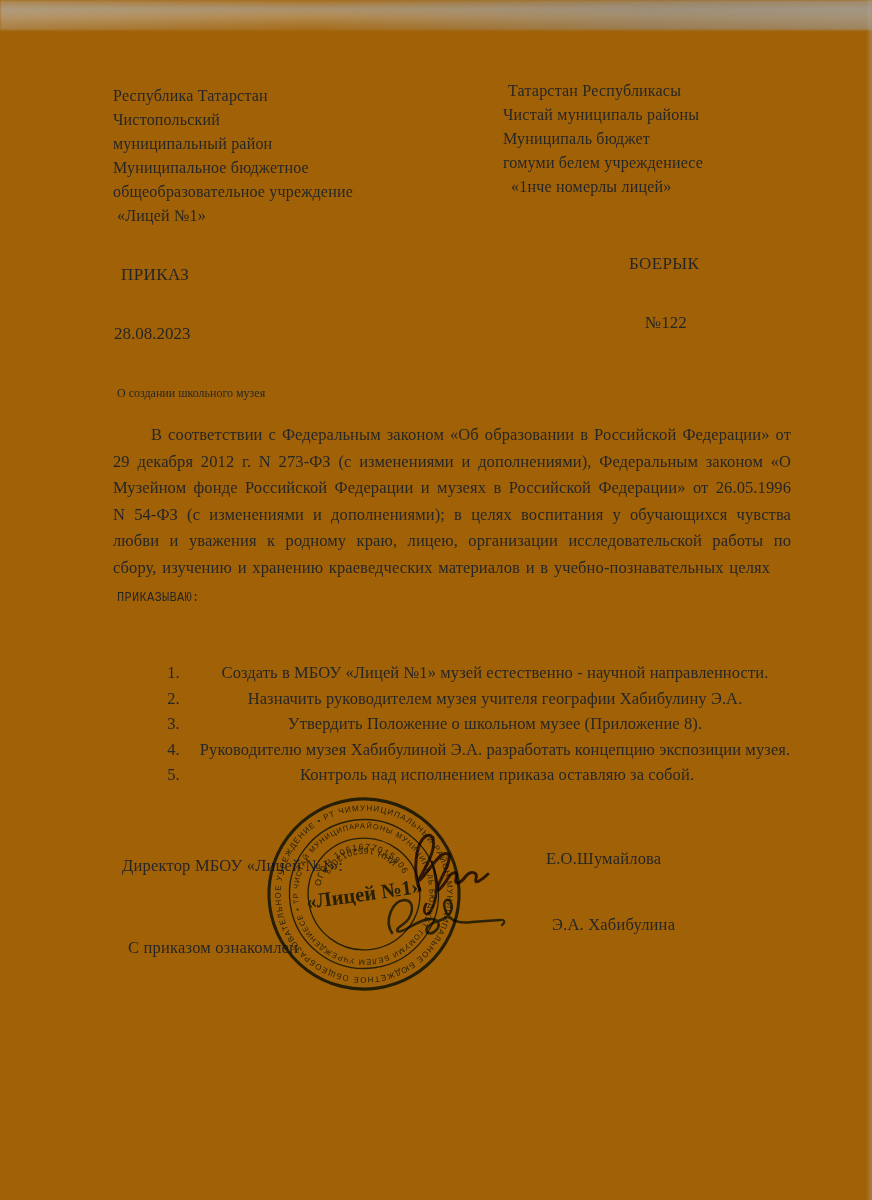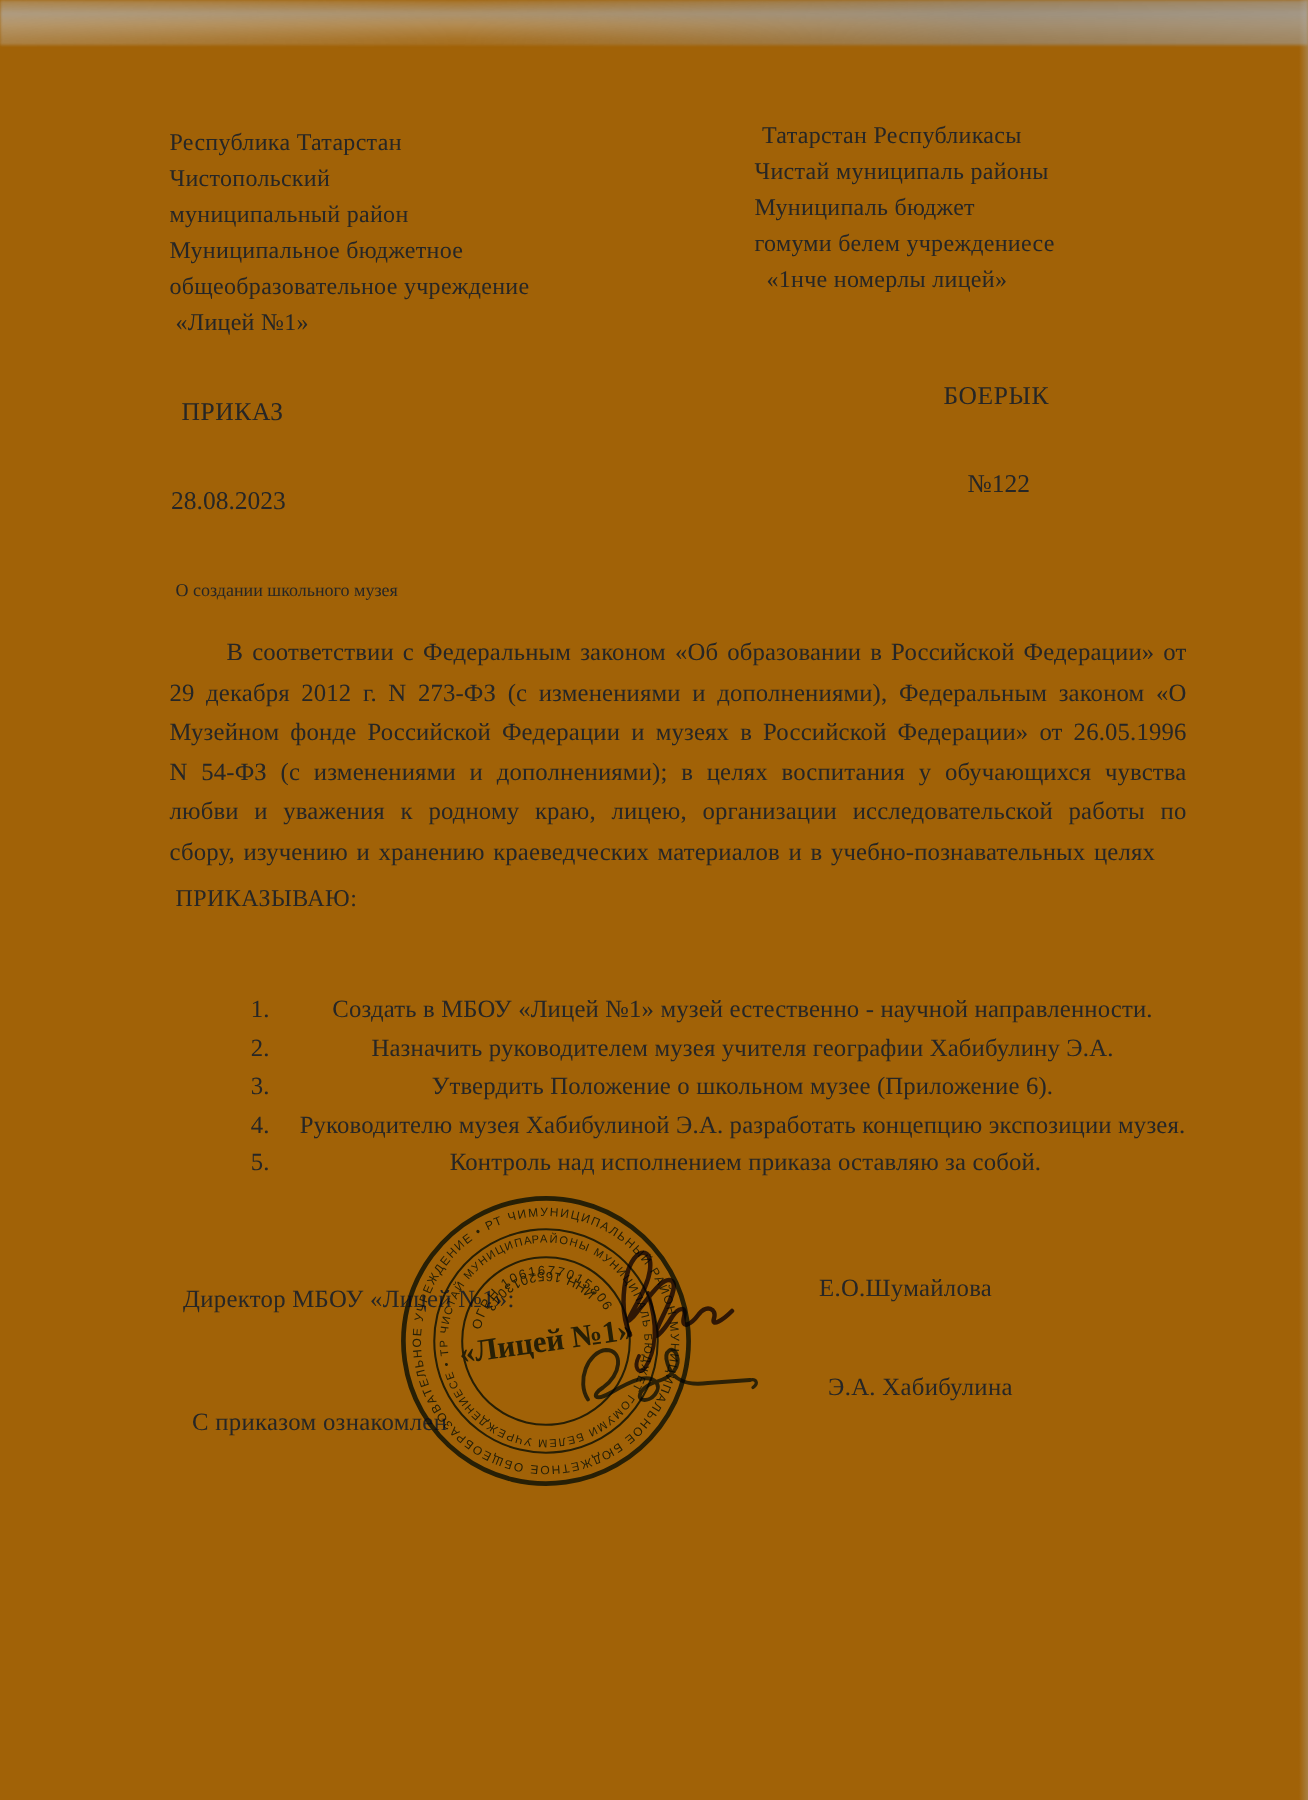--- a/index.html
+++ b/index.html
@@ -32,21 +32,21 @@
   .abs { position: absolute; }
   .hdr-col { font-size: 16px; line-height: 24px; letter-spacing: .2px; }
   .title { font-size: 17px; letter-spacing: .4px; }
   .date { font-size: 17px; }
   .subject { font-size: 12px; }
   .body-par {
     width: 678px; font-size: 16.5px; line-height: 26.5px;
     text-align: justify; text-indent: 38px; letter-spacing: .1px;
     word-spacing: 1.5px;
   }
-  .directive-label { font-size: 16px; letter-spacing: .3px; }
+  .directive-label { font-size: 12px; letter-spacing: .3px; font-family: Liberation Mono, monospace; }
   ol.directive-list {
     font-size: 16.5px; line-height: 25.5px;
     list-style-position: outside;
     padding-left: 36px; letter-spacing: .1px;
   }
   ol.directive-list li { padding-left: 8px; }
   .sig-label, .sig-name { font-size: 16.5px; letter-spacing: .2px; }
   .stamp-wrap {
     transform: rotate(-8deg);
     mix-blend-mode: multiply;
@@ -87,21 +87,21 @@
 
   <div class="abs subject" style="left:117px; top:386px;">О создании школьного музея</div>
 
   <div class="abs body-par" style="left:113px; top:422px;">В соответствии с Федеральным законом «Об образовании в Российской Федерации» от 29 декабря 2012 г. N 273-ФЗ (с изменениями и дополнениями), Федеральным законом «О Музейном фонде Российской Федерации и музеях в Российской Федерации» от 26.05.1996 N 54-ФЗ (с изменениями и дополнениями); в целях воспитания у обучающихся  чувства любви и уважения к родному краю, лицею, организации исследовательской работы по сбору, изучению и хранению краеведческих материалов и в учебно-познавательных целях</div>
 
   <div class="abs directive-label" style="left:117px; top:591px;">ПРИКАЗЫВАЮ:</div>
 
   <ol class="abs directive-list" style="left:148px; top:660px; width:650px;text-align:center;">
     <li>Создать в МБОУ «Лицей №1» музей естественно - научной  направленности.</li>
     <li>Назначить руководителем музея учителя географии Хабибулину Э.А.</li>
-    <li>Утвердить Положение о школьном музее (Приложение 6).</li>
+    <li>Утвердить Положение о школьном музее (Приложение 8).</li>
     <li>Руководителю музея Хабибулиной Э.А. разработать концепцию экспозиции музея.</li>
     <li style="padding-left:12px;">Контроль над исполнением приказа оставляю за собой.</li>
   </ol>
 
   <div class="abs sig-label" style="left:122px; top:856px;">Директор  МБОУ «Лицей №1»:</div>
   <div class="abs sig-name" style="left:546px; top:849px;">Е.О.Шумайлова</div>
   <div class="abs sig-label" style="left:128px; top:918px;margin-top:20px;">С приказом ознакомлен</div>
   <div class="abs sig-name" style="left:552px; top:915px;">Э.А. Хабибулина</div>
 
   <div class="abs stamp-wrap" style="left:266px; top:796px; width:196px; height:196px;">

